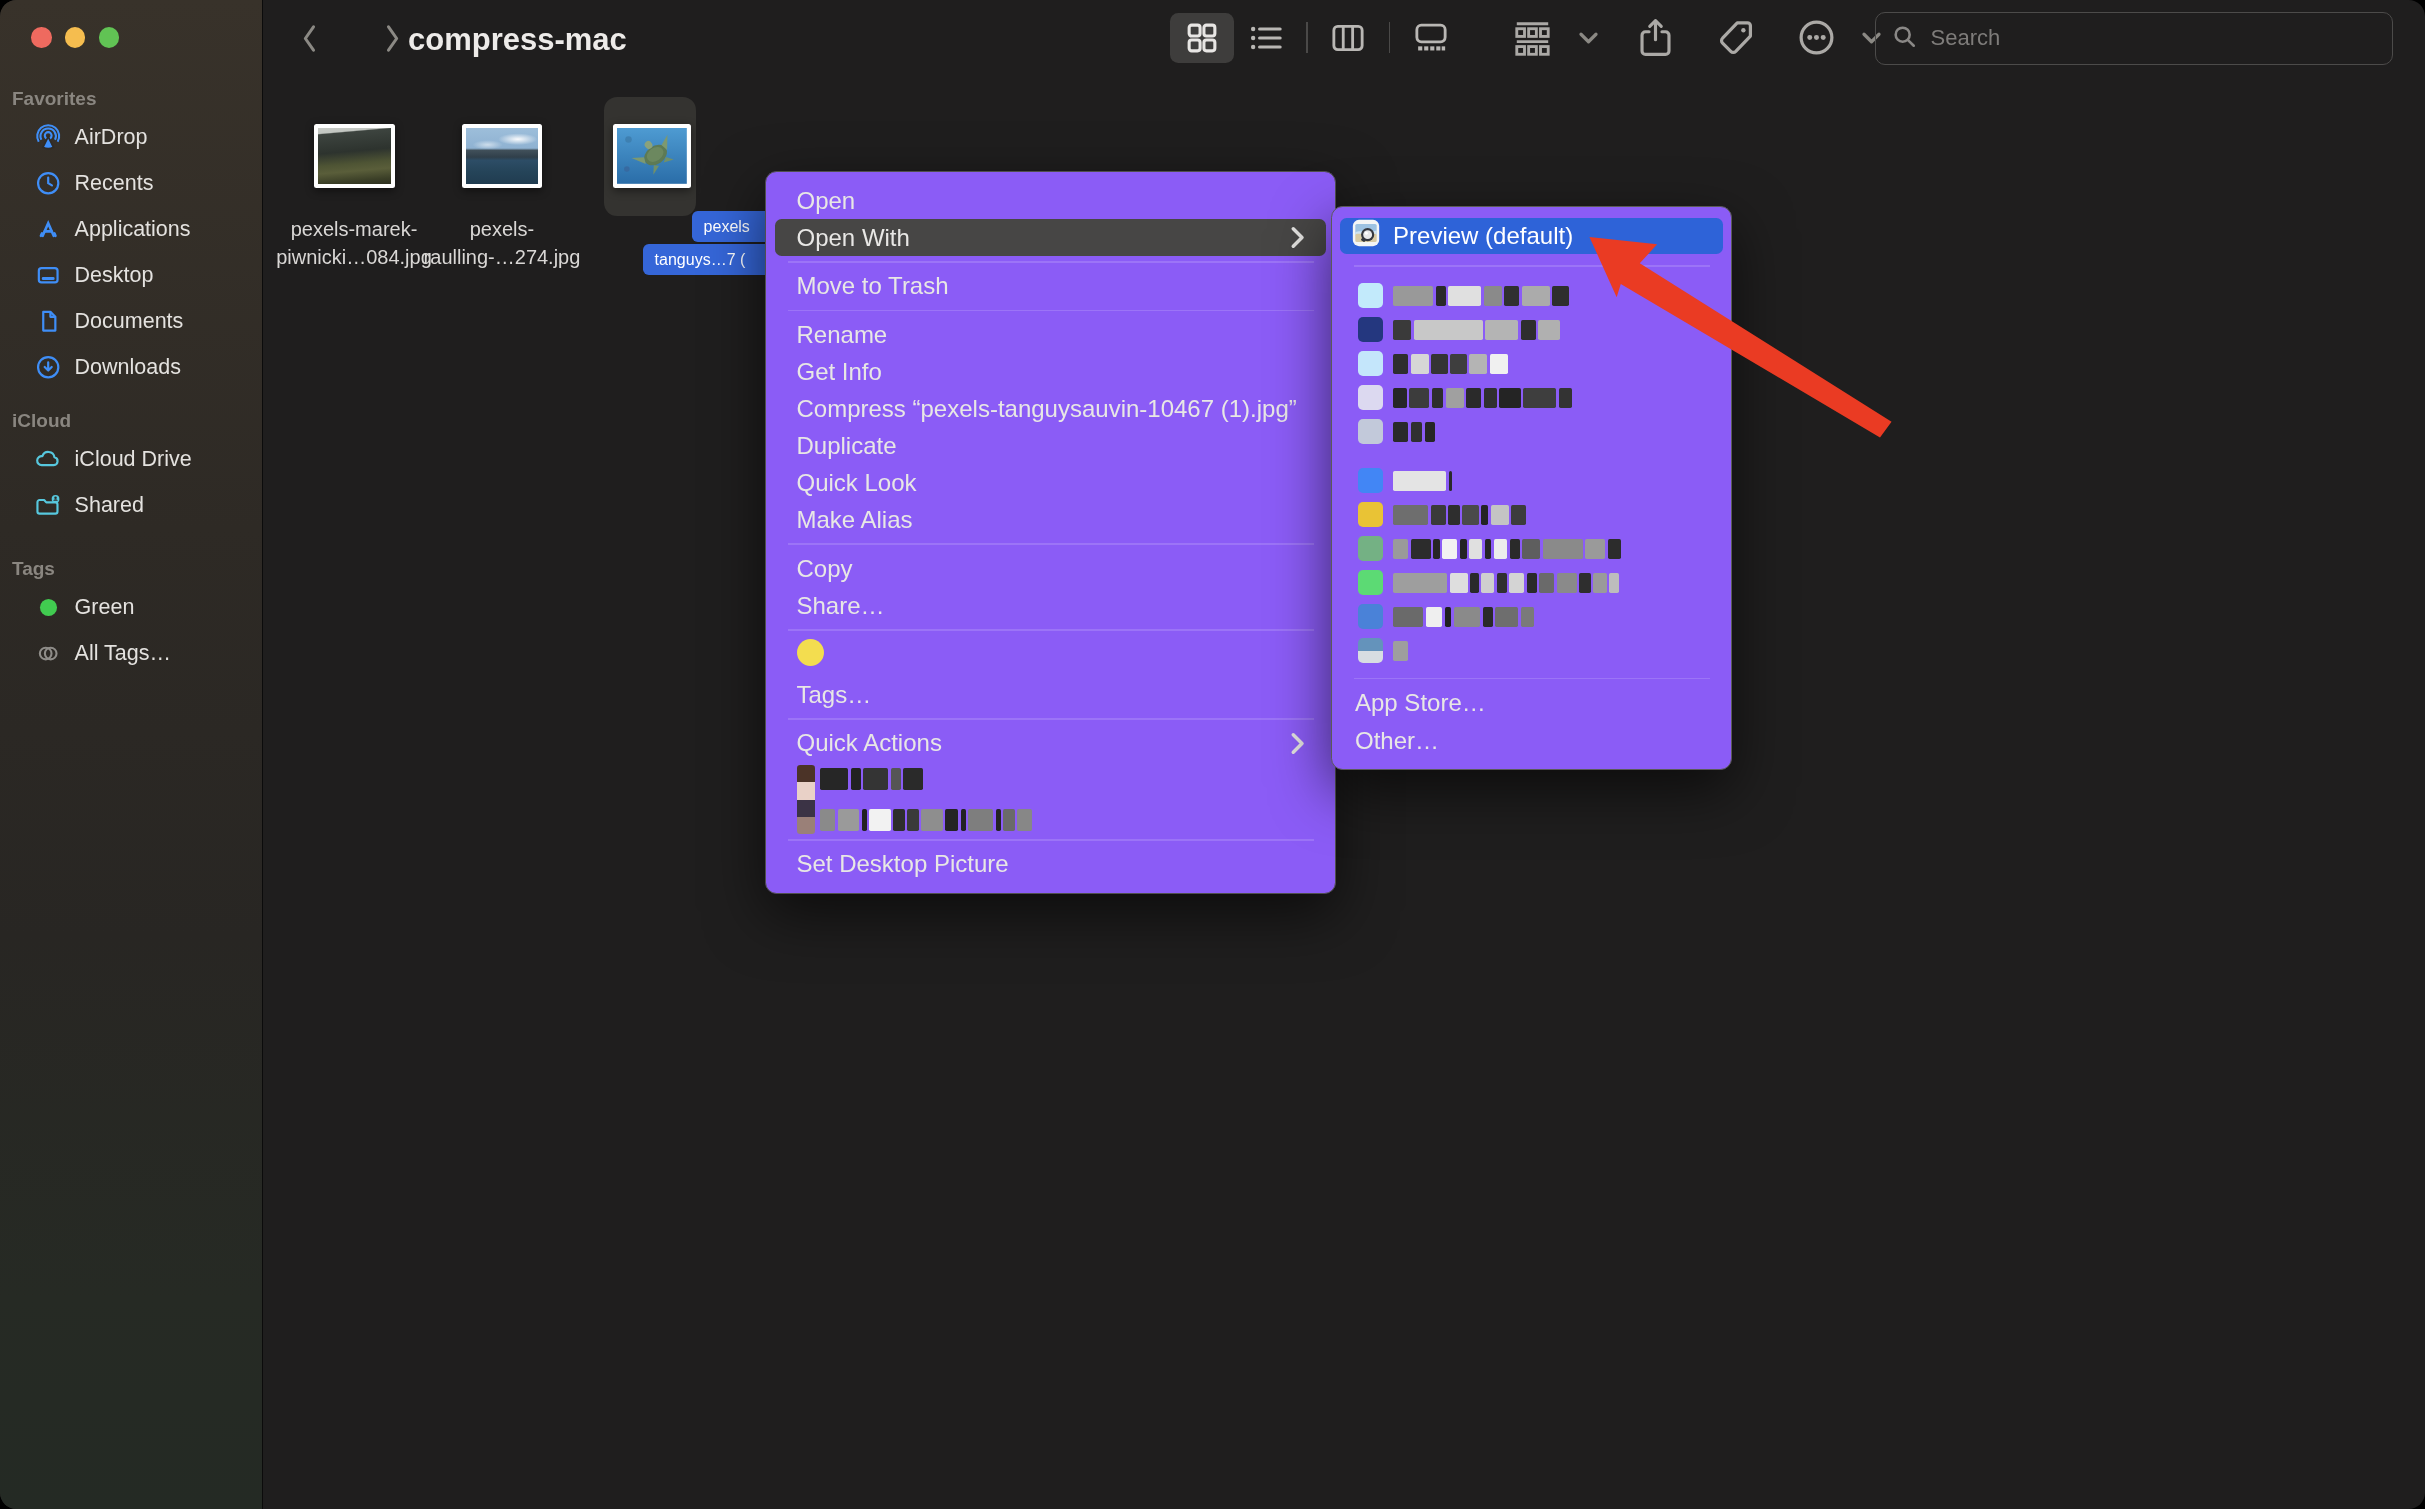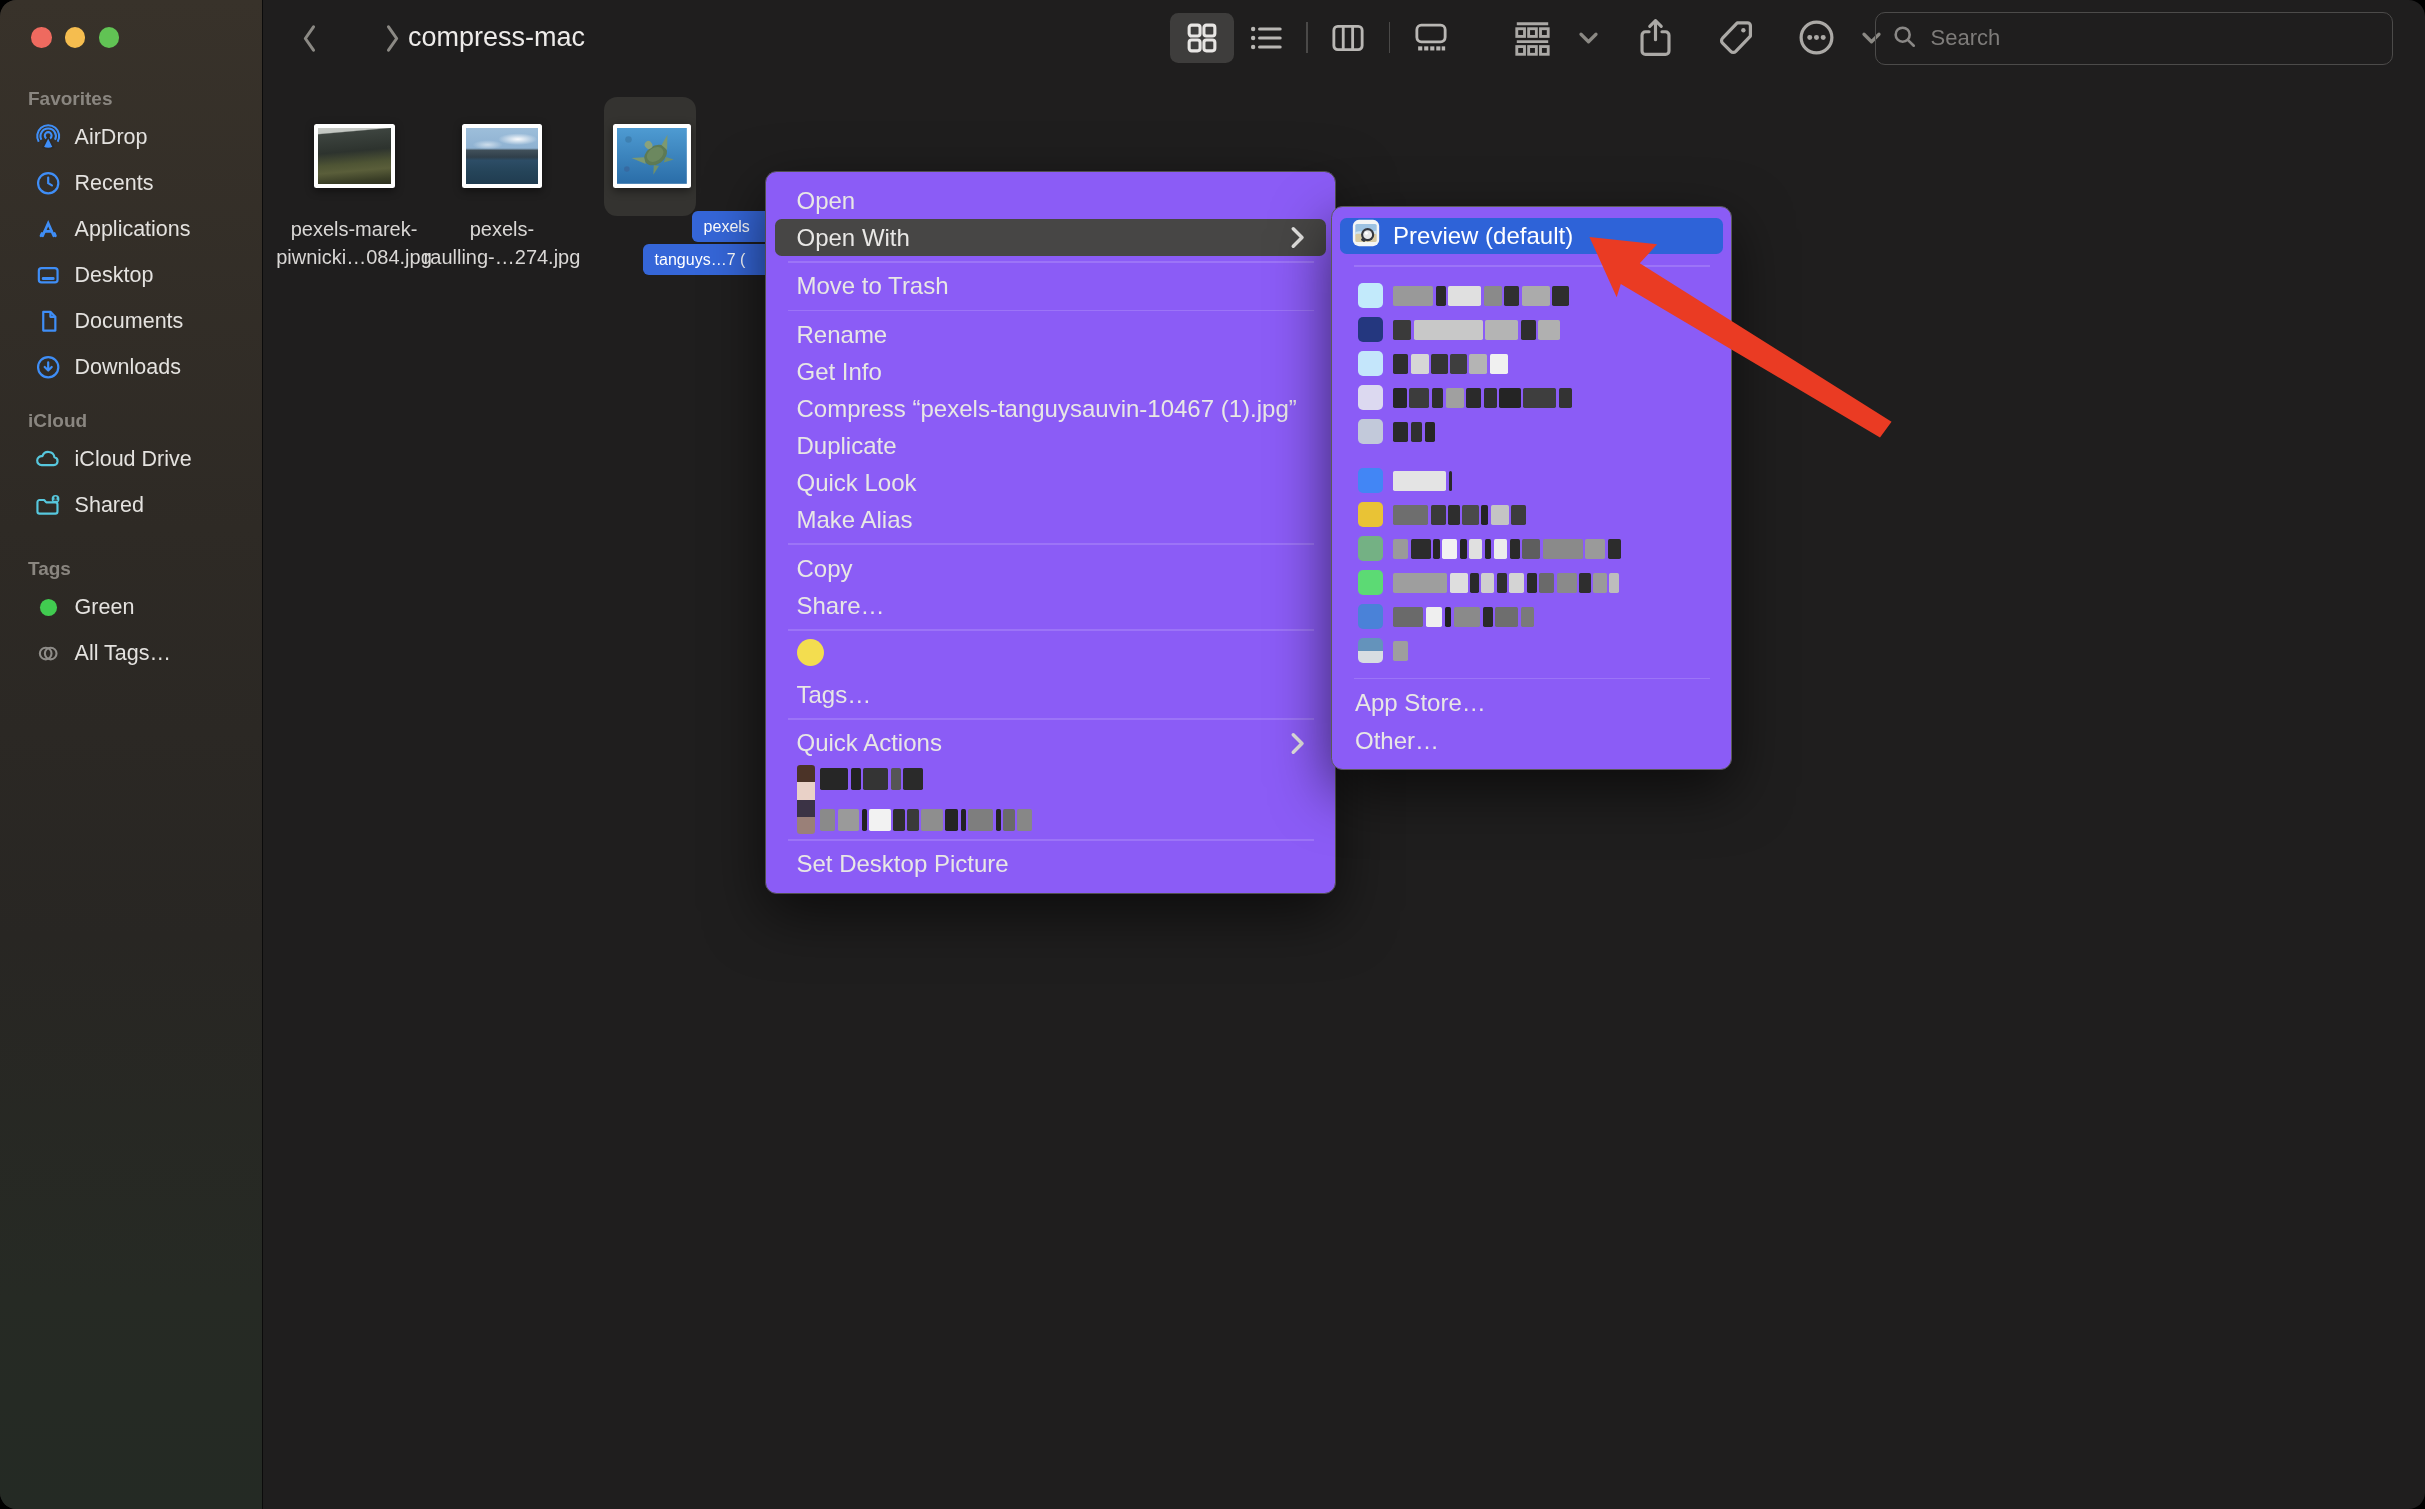--- a/index.html
+++ b/index.html
@@ -8,32 +8,32 @@
   #window { position:absolute; inset:0; border-radius:16.5px; overflow:hidden;
     background:#1f1e1e; }
 
   
   #sidebar { position:absolute; left:0; top:0; width:263px; height:100%;
     background:linear-gradient(180deg,#38322a 0%,#2e2a25 35%,#282623 62%,#262a24 86%,#242a24 100%);
     border-right:1.7px solid #0b0b0b; }
   .traffic { position:absolute; top:27px; left:31px; display:flex; gap:13.2px; }
   .traffic span { width:20.6px; height:20.6px; border-radius:50%; display:block; }
   #sb-sections { position:absolute; top:83px; left:0; right:6.6px; }
-  .sb-header { height:31px; line-height:31px; padding-left:28px; color:#8a8680;
+  .sb-header { height:31px; line-height:31px; padding-left:12px; color:#8a8680;
     font-size:19px; font-weight:700; }
   .sb-item { height:46px; display:flex; align-items:center; padding-left:33px;
     color:#e4e2df; font-size:21.5px; border-radius:10px; }
   .sb-item .ic { width:30px; height:30px; margin-right:11.6px; display:flex;
     align-items:center; justify-content:center; color:#3f8ef7; flex:0 0 auto; }
   .sb-gap16 { height:15px; } .sb-gap30 { height:25px; }
 
   
   #toolbar { position:absolute; left:263px; top:0; right:0; height:78px; }
   .navbtns { position:absolute; left:33px; top:18px; display:flex; gap:54px; color:#8b8984; }
-  .title { position:absolute; left:145px; top:22px; color:#edebe9; font-size:27px; font-weight:400; }
+  .title { position:absolute; left:145px; top:22px; color:#edebe9; font-size:31px; font-weight:700; }
   .views { position:absolute; left:907px; top:8.3px; display:flex; align-items:center; height:59px; color:#b9b7b4; }
   .viewbtn { width:64px; height:50px; display:flex; align-items:center; justify-content:center; border-radius:8.3px; }
   .viewbtn.sel { background:#3e3d3c; }
   .vdiv { width:1.7px; height:31px; background:#4a4948; margin:0 8.3px; }
   .rightbtns { position:absolute; left:1248px; top:8.3px; display:flex; align-items:center; height:59px; color:#aba9a6; gap:21.5px; }
   .tbtn { display:flex; align-items:center; justify-content:center; }
   .chev { color:#8b8984; }
   .searchwrap { position:absolute; left:1612px; top:11.6px; width:518px; height:53px;
     border:1.7px solid #4c4b4a; border-radius:10px; display:flex; align-items:center;
     padding:0 15px; color:#8a8886; }

